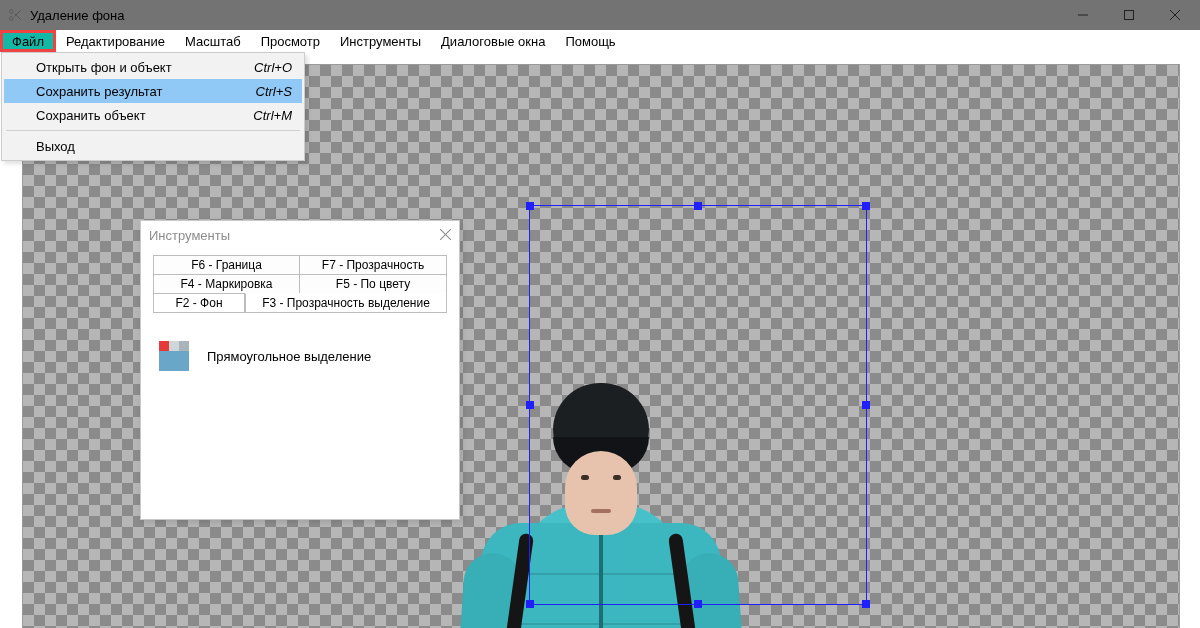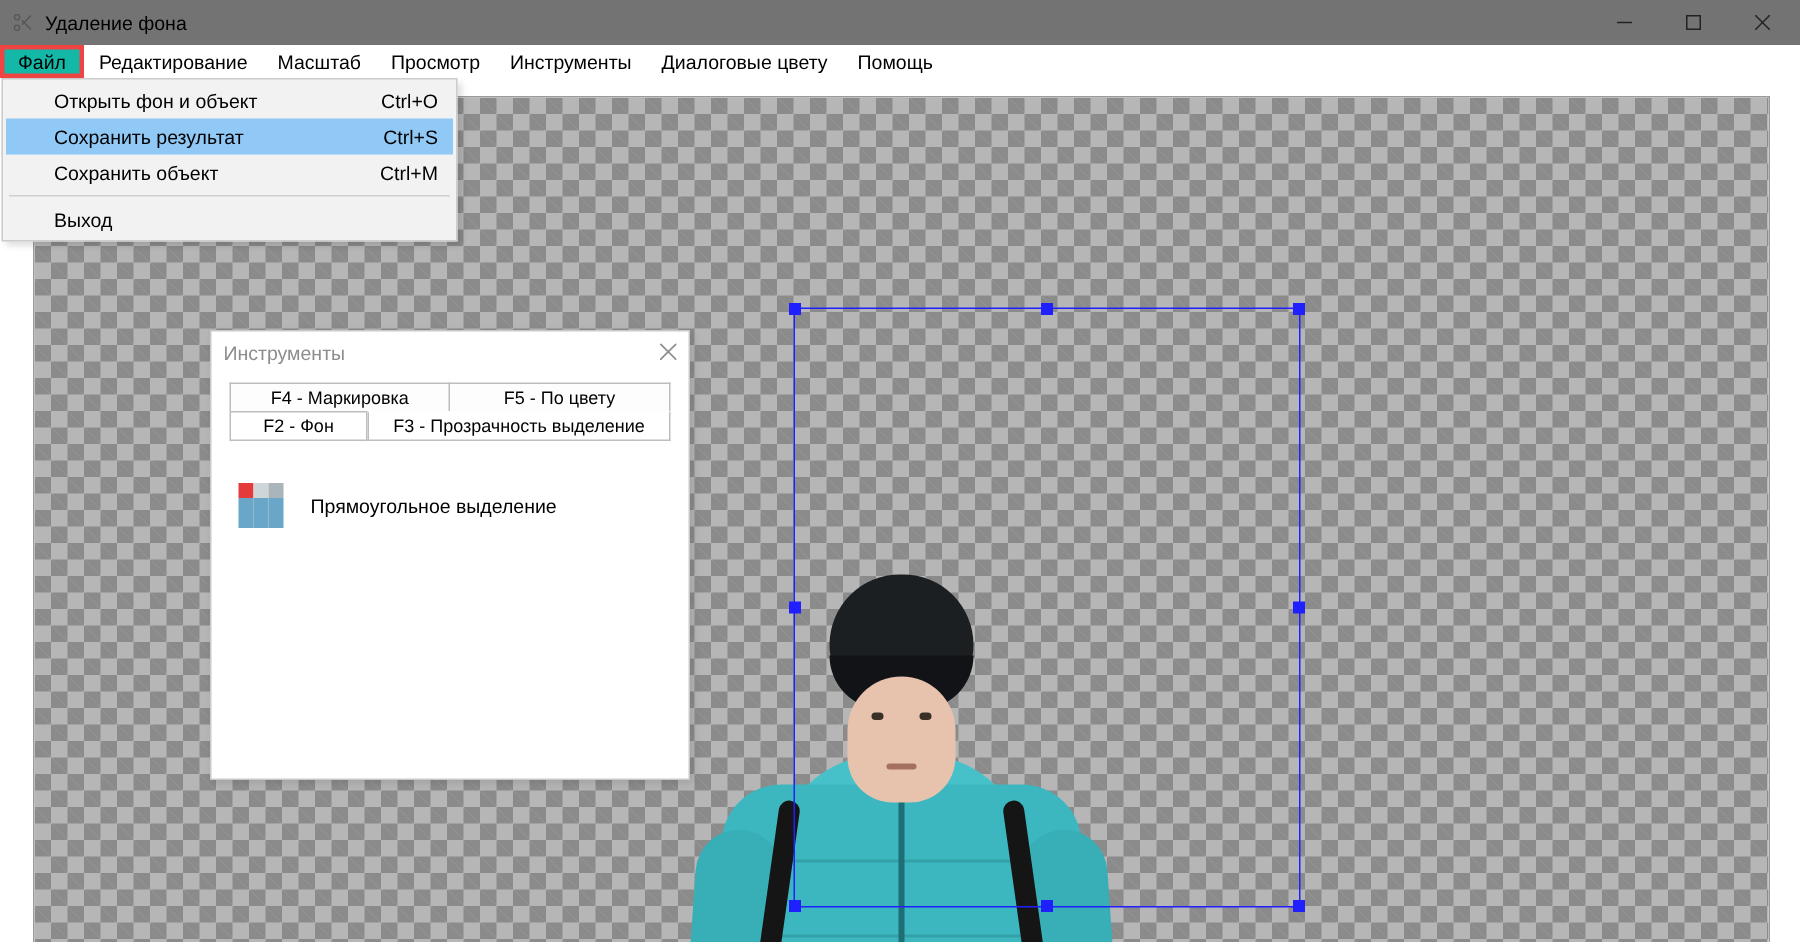--- a/index.html
+++ b/index.html
@@ -15,21 +15,21 @@
 
   
   .menubar { height:22px; background:#fff; display:flex; align-items:stretch; padding:0 0px; position:relative; border-bottom:0; }
   .menuitem { padding:2px 10px; display:flex; align-items:center; cursor:default; }
   .menuitem.active { background:#14b8a6; border:3px solid #ef4444; padding:1px 9px; }
 
   
   .dropdown { position:absolute; top:22px; left:1px; width:304px; background:#f2f2f2; border:1px solid #cccccc; box-shadow: 3px 3px 4px rgba(0,0,0,.12); z-index:20; padding:2px; }
   .dditem { height:24px; display:flex; align-items:center; padding:0 10px 0 32px; position:relative; }
   .dditem.highlight { background:#90c8f6;gap:32px; }
-  .dditem .sc { margin-left:auto; }
+  .dditem .sc { margin-left:auto;font-style:italic; }
   .ddsep { height:1px; background:#d0d0d0; margin:3px 2px; }
 
   
   .workarea { position:absolute; top:52px; left:0; right:0; bottom:0; background:#fff; }
   .canvaswrap { position:absolute; top:12px; left:22px; width:1158px; height:700px; border:1px solid #9a9a9a; overflow:hidden; }
   .canvas {
     width:100%; height:100%;
     background-image:
       linear-gradient(45deg,#8b8b8b 25%,transparent 25%,transparent 75%,#8b8b8b 75%),
       linear-gradient(45deg,#8b8b8b 25%,transparent 25%,transparent 75%,#8b8b8b 75%);
@@ -130,21 +130,21 @@
   <div class="menuitem">
       <span>Масштаб</span>
     </div>
   <div class="menuitem">
       <span>Просмотр</span>
     </div>
   <div class="menuitem">
       <span>Инструменты</span>
     </div>
   <div class="menuitem">
-      <span>Диалоговые цвету</span>
+      <span>Диалоговые окна</span>
     </div>
   <div class="menuitem">
       <span>Помощь</span>
     </div>
 
   <div class="dropdown">
     <div class="dditem">
       <span>Открыть фон и объект</span>
       <span class="sc">Ctrl+O</span>
     </div>
@@ -204,20 +204,24 @@
     <div class="tp-title">
       <span>Инструменты</span>
       <span class="tp-close">
         <svg width="11" height="11" viewBox="0 0 10 10">
             <line x1="0" y1="0" x2="10" y2="10" stroke="#8d8d8d"></line>
             <line x1="10" y1="0" x2="0" y2="10" stroke="#8d8d8d"></line>
           </svg>
       </span>
     </div>
     <div class="tp-tabs">
+      <div class="tabrow r1">
+        <div class="tab"><span>F6 - Граница</span></div>
+        <div class="tab"><span>F7 - Прозрачность</span></div>
+      </div>
       <div class="tabrow r2">
         <div class="tab"><span>F4 - Маркировка</span></div>
         <div class="tab"><span>F5 - По цвету</span></div>
       </div>
       <div class="tabrow r3">
         <div class="tab small"><span>F2 - Фон</span></div>
         <div class="tab wide"><span>F3 - Прозрачность выделение</span></div>
       </div>
     </div>
     <div class="tp-body">

